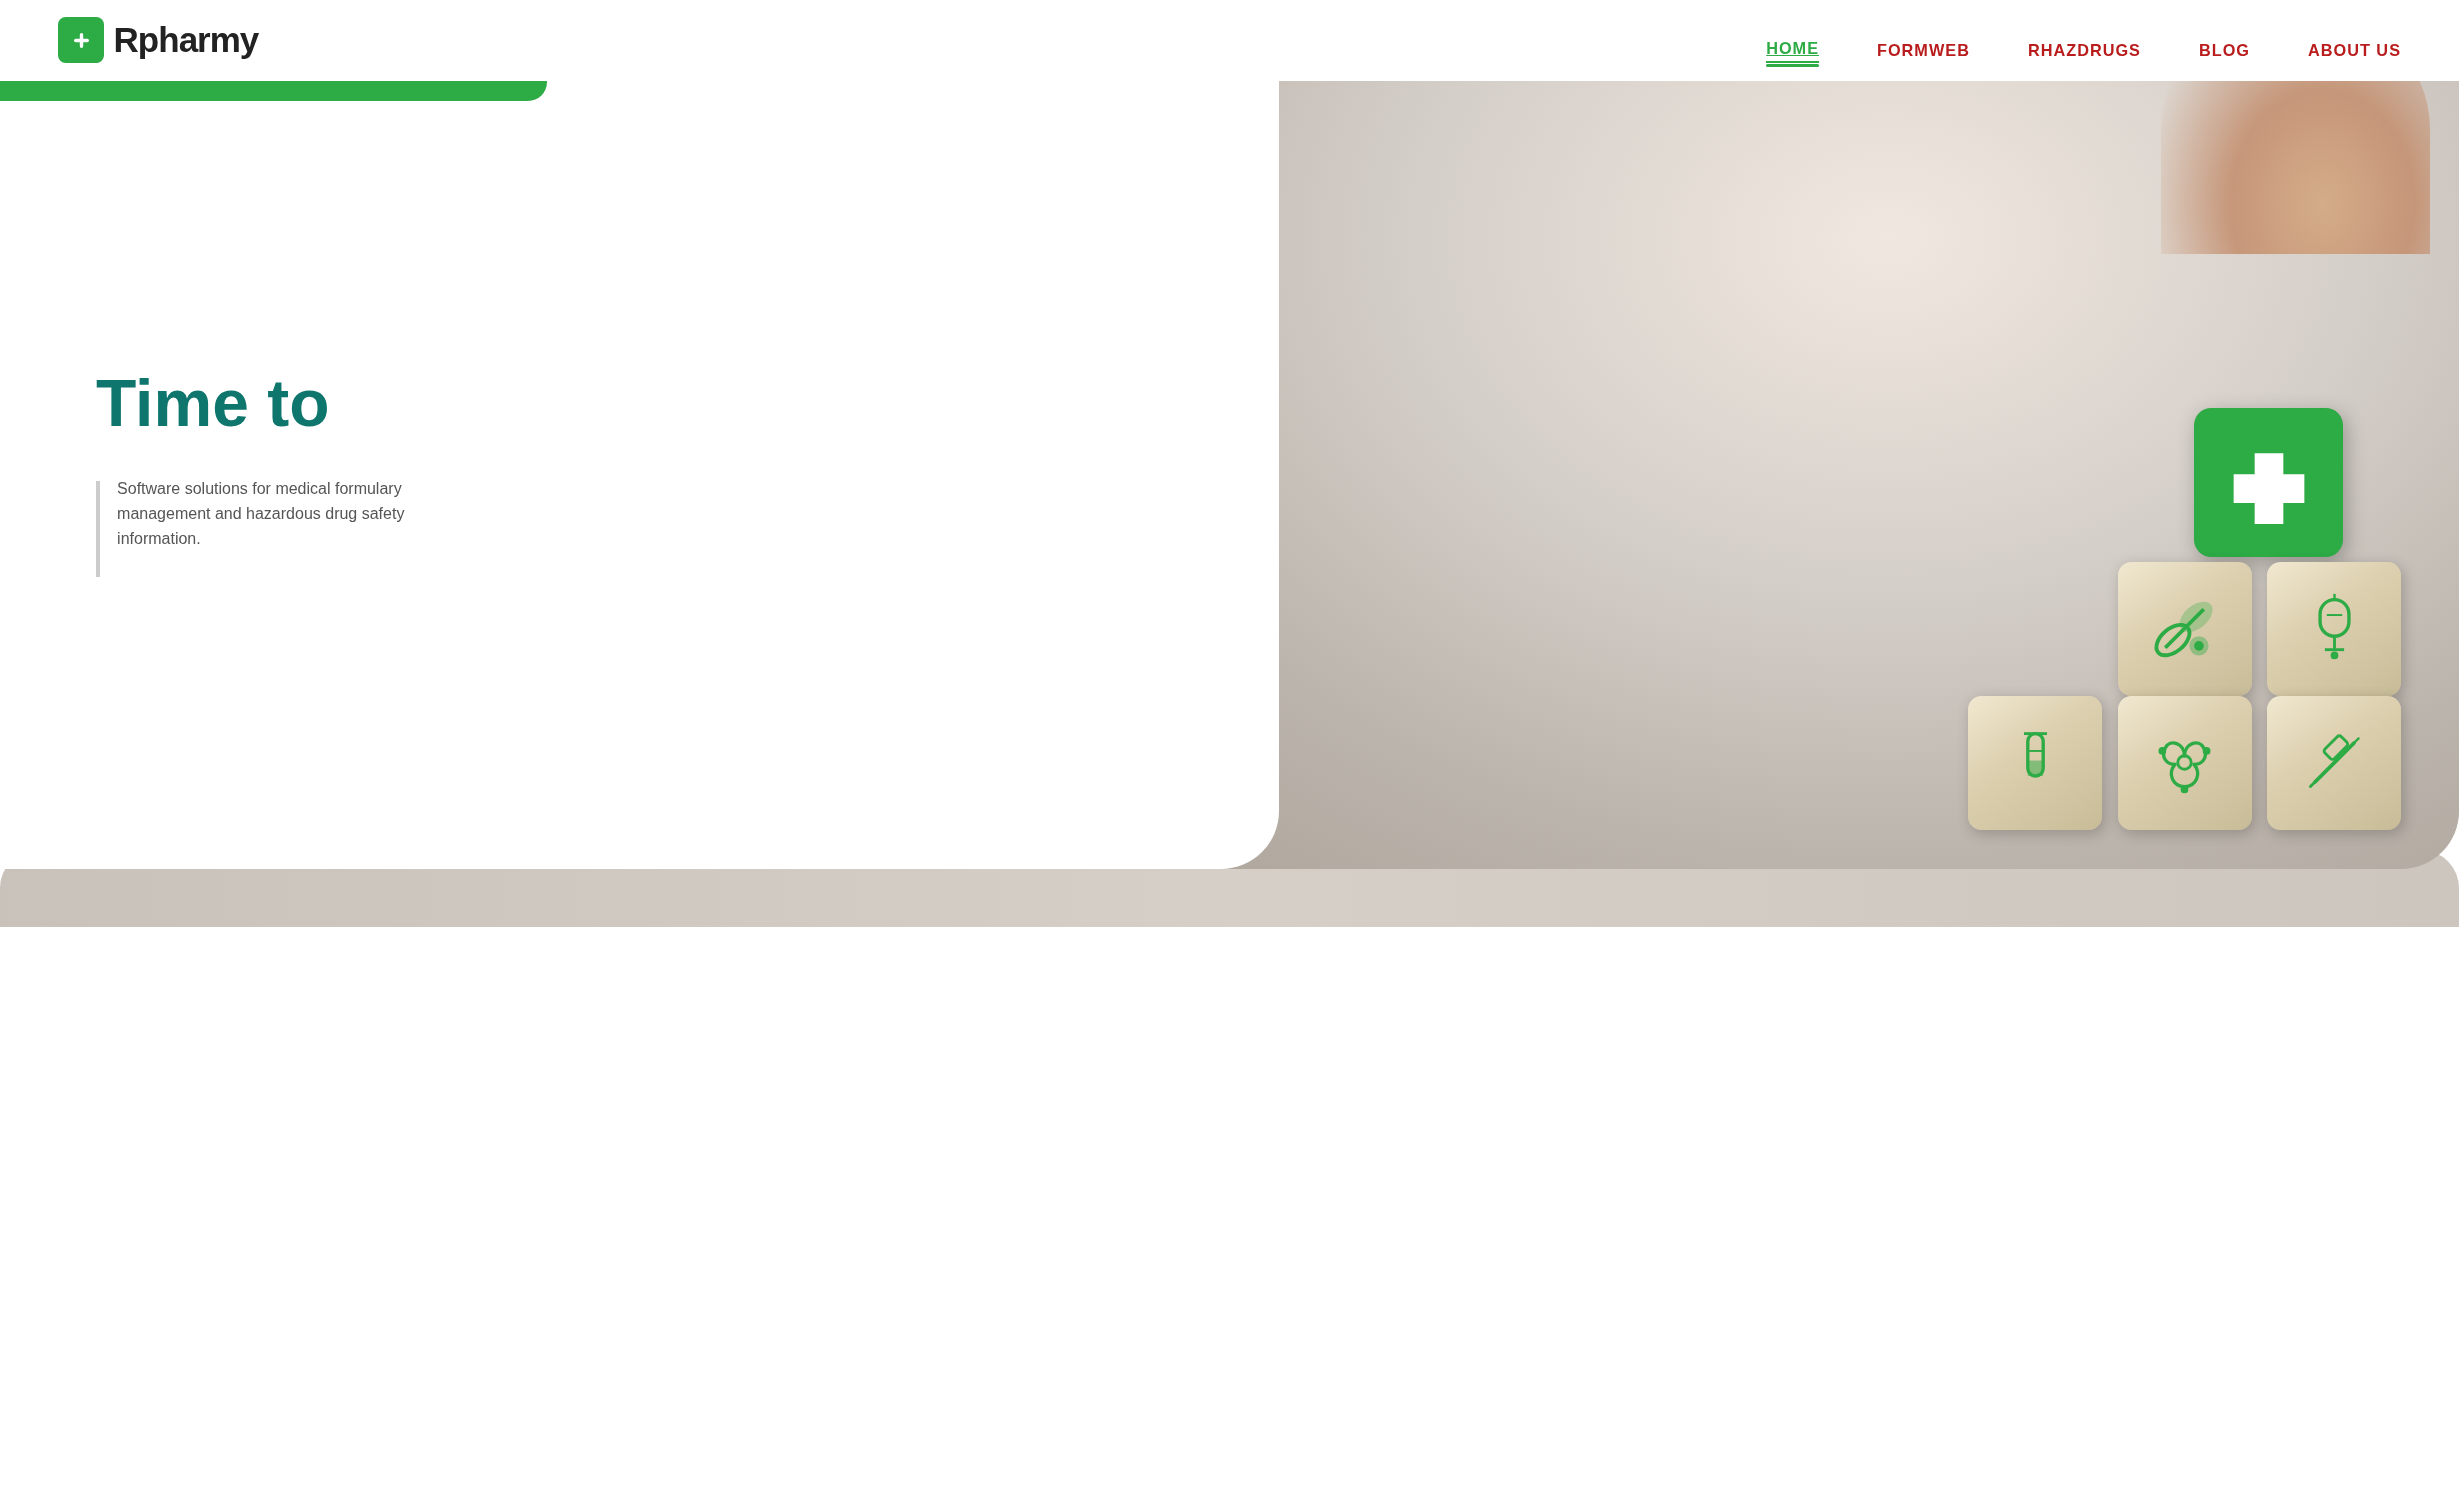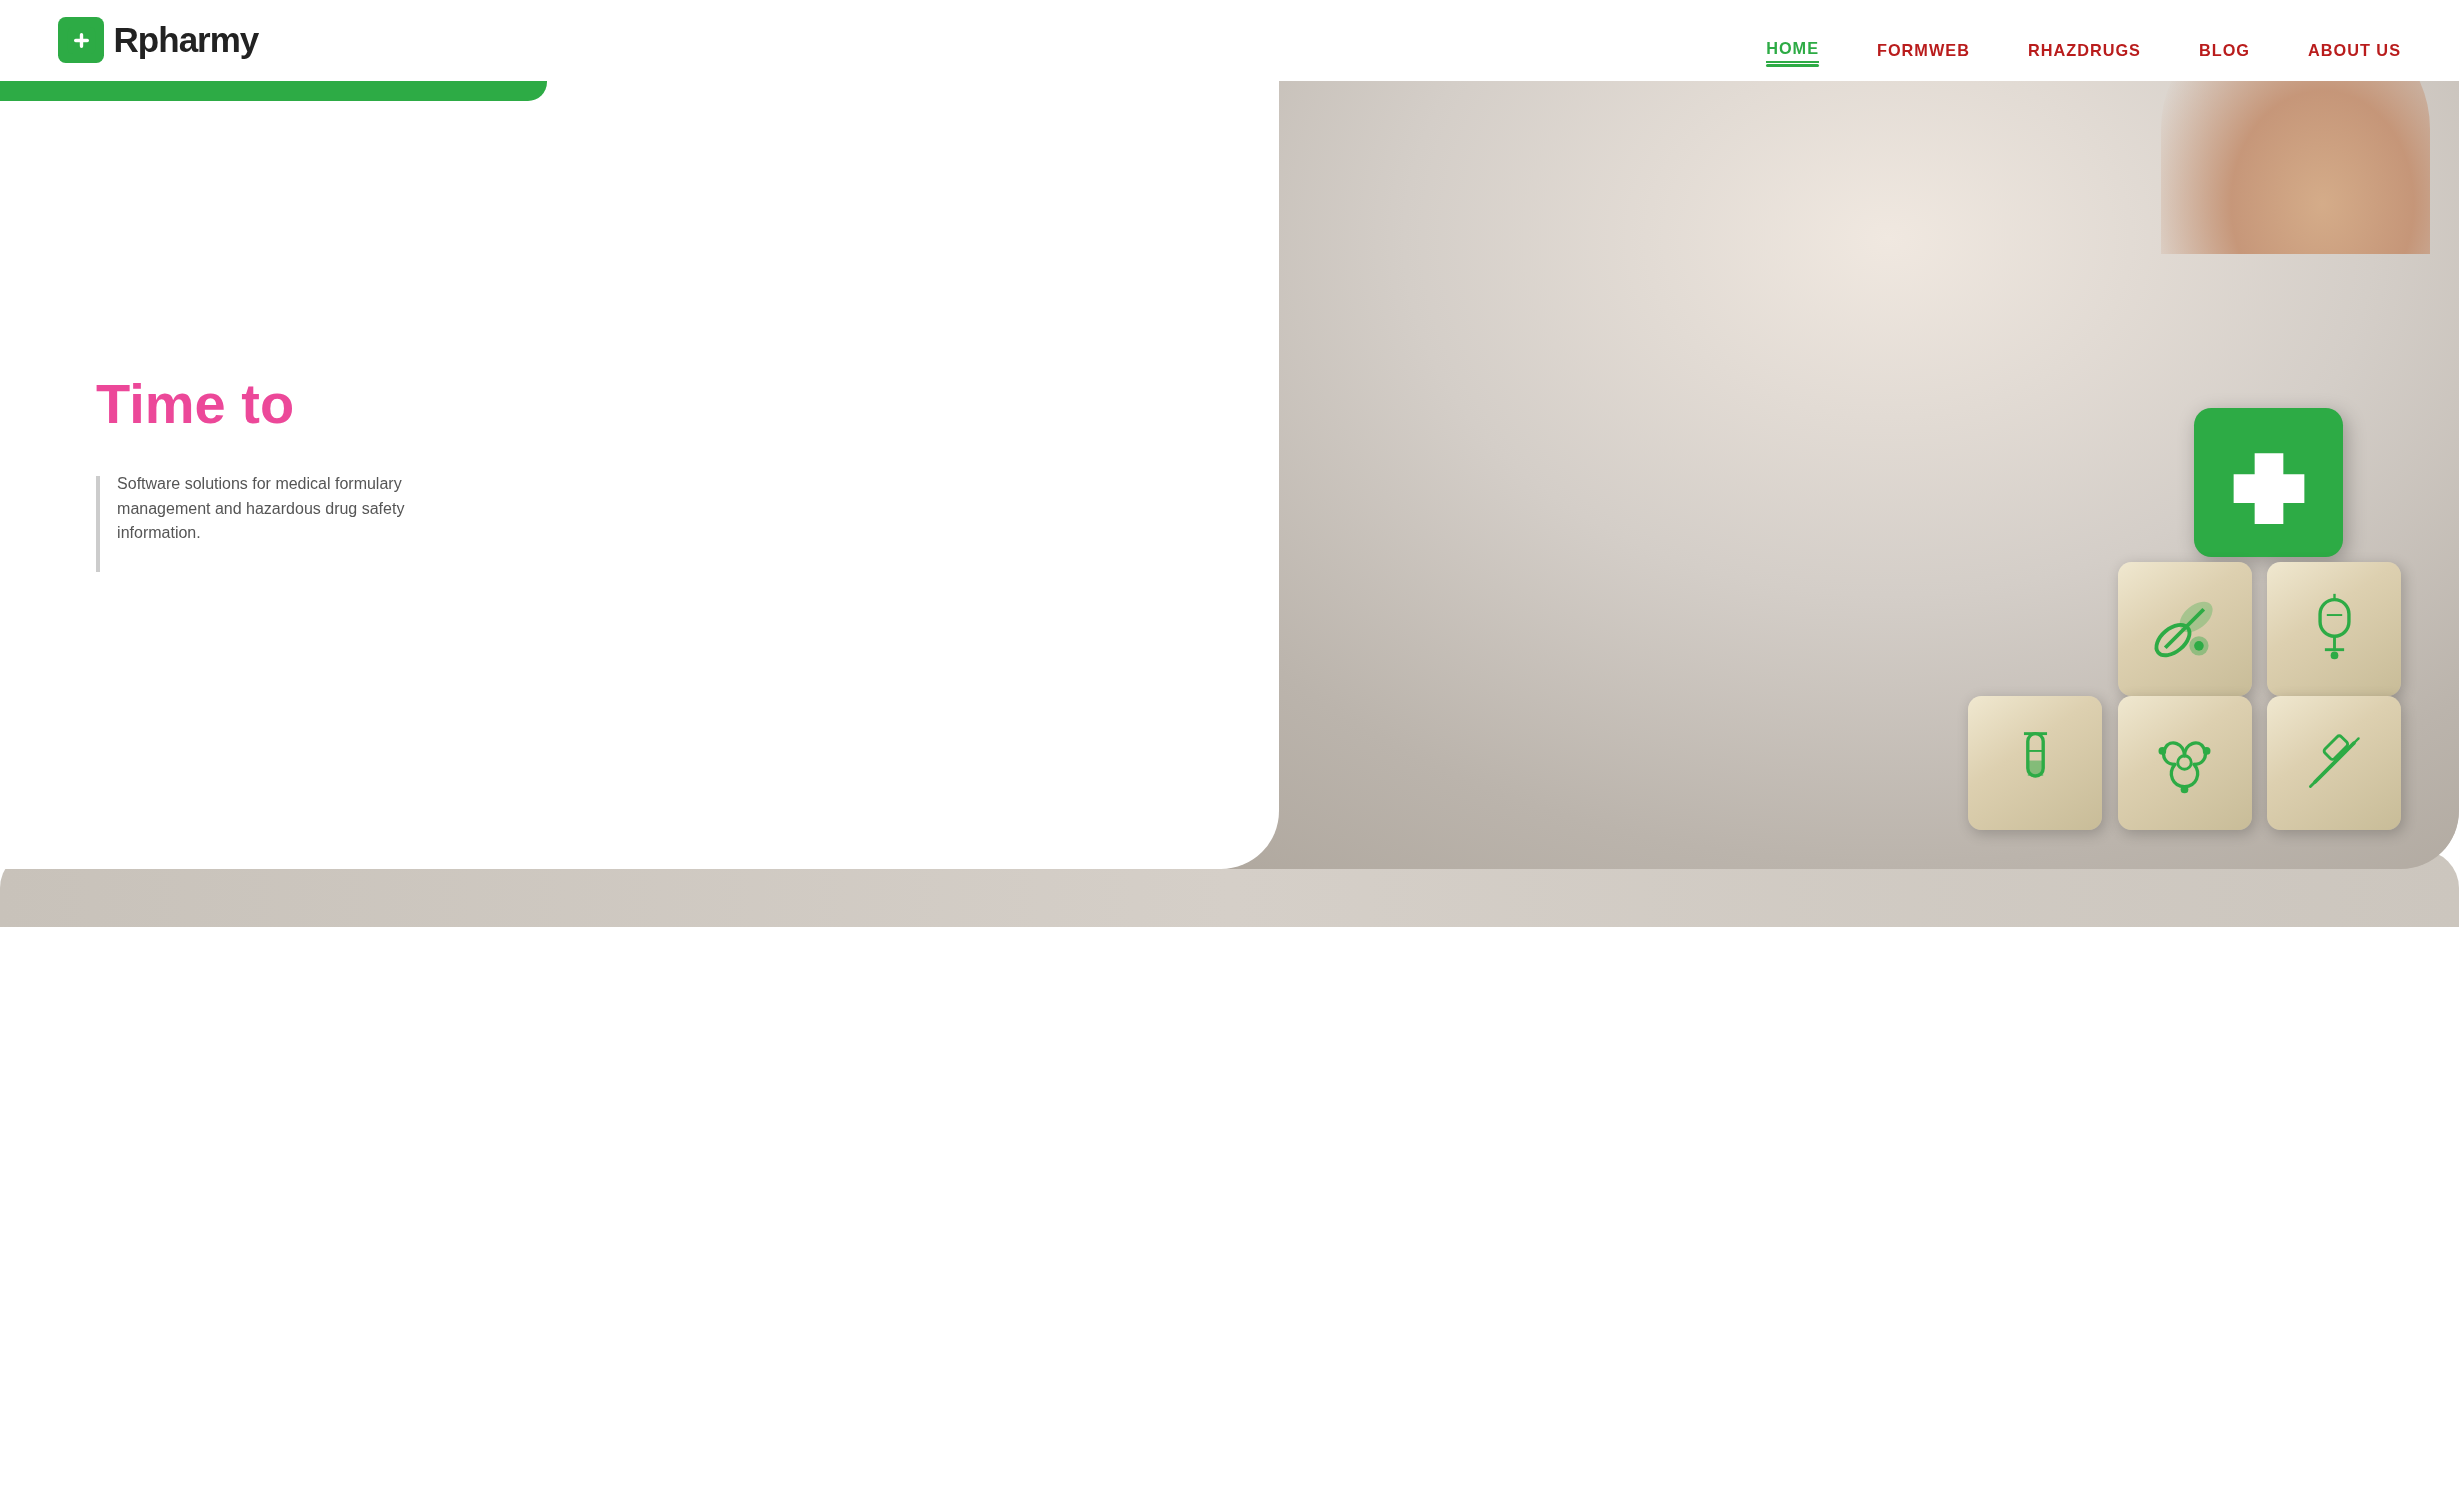--- a/index.html
+++ b/index.html
@@ -86,23 +86,23 @@
       top: -17.3px;
       left: -9.6px;
       width: 557px;
       height: 38px;
       background: #2dab45;
       border-radius: 0 29px 29px 0;
       z-index: 6;
     }
 
     .hero-heading {
-      font-size: 56px;
+      font-size: 66px;
       font-weight: 900;
-      color: #ec4899;
+      color: #0f766e;
       line-height: 1.05;
       margin-top: 16px;
       margin-bottom: 29px;
     }
 
     .hero-divider {
       width: 3.8px;
       height: 96px;
       background: #ccc;
       display: inline-block;
@@ -227,20 +227,21 @@
       width: 100%;
       height: 77px;
       background: linear-gradient(to right, #c8c2ba 0%, #d5cfc8 50%, #ccc6be 100%);
       border-radius: 38px 38px 0 0;
       margin-top: -19px;
     }
 
     
     .nav-tab-home {
       position: relative;
+      text-decoration: underline;
     }
     .nav-tab-home::after {
       content: '';
       display: block;
       width: 100%;
       height: 2.9px;
       background: #2dab45;
       position: absolute;
       bottom: -5.8px;
       left: 0;

